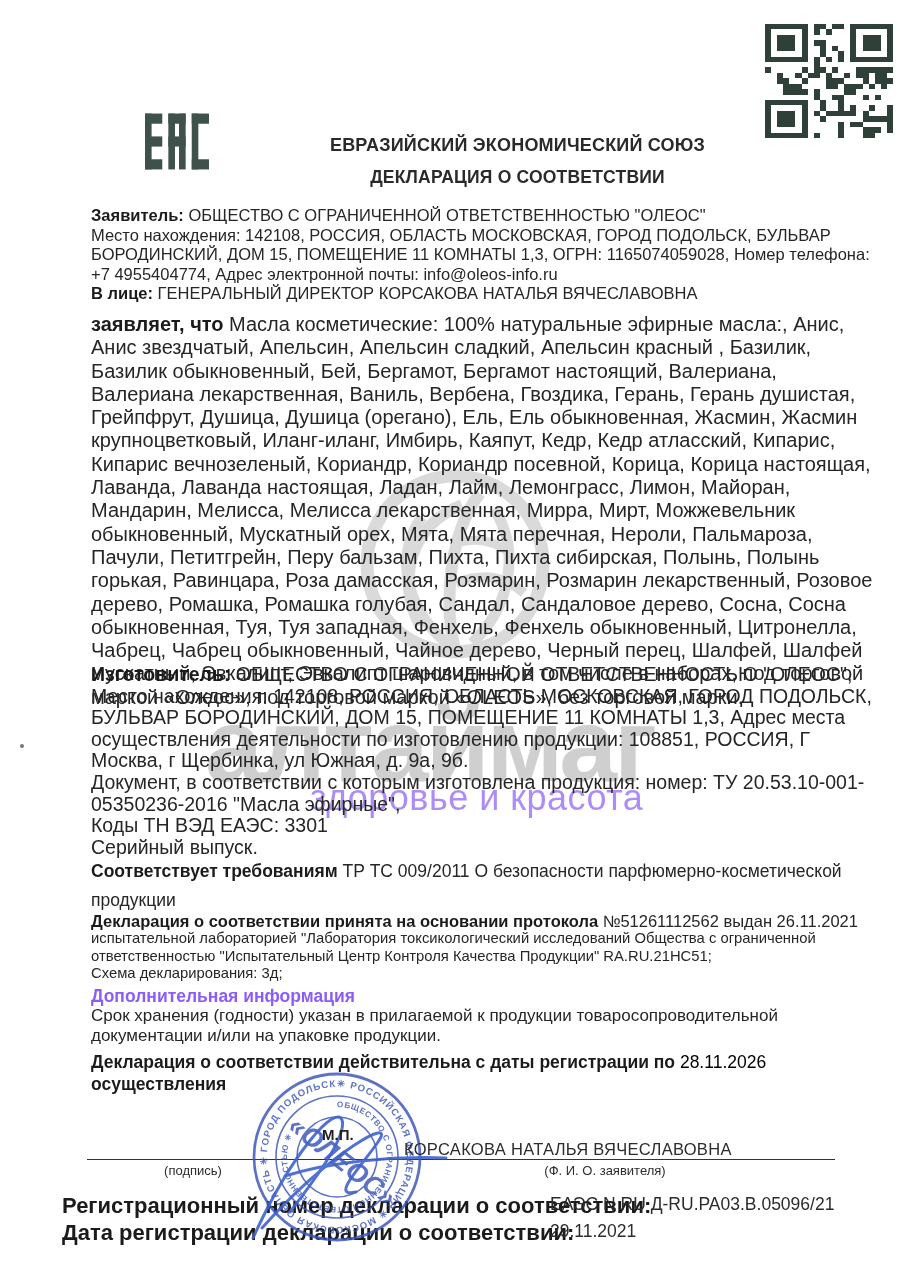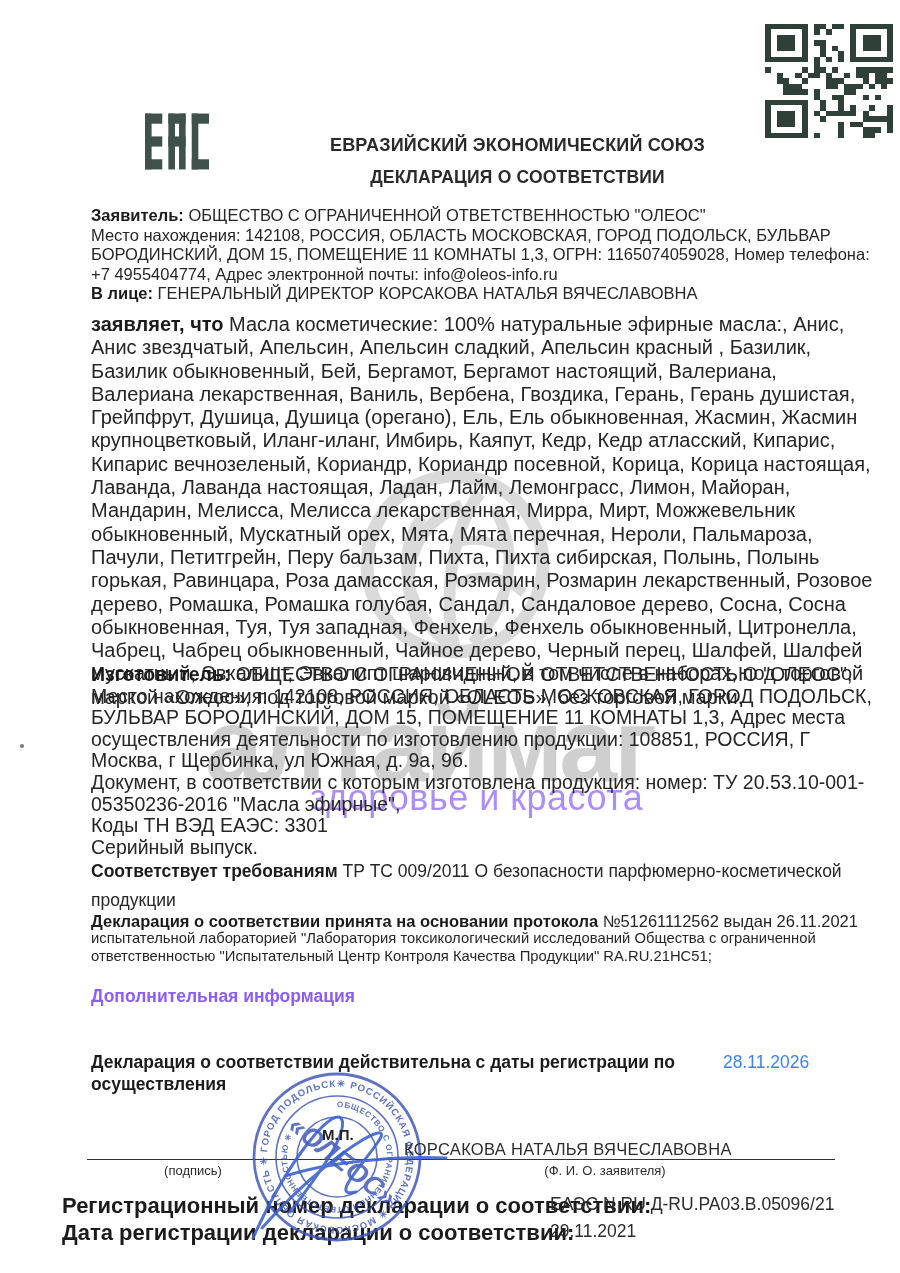--- a/index.html
+++ b/index.html
@@ -14,21 +14,21 @@
   .par{left:64px;width:792px;z-index:2;margin-left:27px;}
   #p-applicant{top:206px;font-size:16.5px;line-height:19.5px;}
   #p-declare{top:313px;font-size:20px;line-height:23.3px;}
   #p-manuf{top:664px;font-size:19.5px;line-height:21.6px;}
   #p-comply{top:857px;font-size:17.5px;line-height:29px;}
   #p-basis{top:912px;font-size:16.5px;line-height:18px;}
   .small{font-size:14.8px;line-height:17.5px;}
   #p-add-title{top:986px;font-size:17.5px;font-weight:bold;color:#8b5cf6;}
   #p-add-text{top:1006px;font-size:17px;line-height:19.5px;}
   #p-validity{top:1052px;font-size:17.5px;line-height:21.5px;font-weight:bold;color:#1b1b1b;}
-  #p-validity .date{font-weight:normal;color:#3b82f6;padding-left:43px;}
+  #p-validity .date{font-weight:normal;color:#000000;}
   
   #mp{top:1126px;left:322px;font-size:15px;font-weight:bold;color:#222;z-index:6;}
   #sig-name{top:1140px;left:384px;font-size:16.5px;color:#2c2c2c;z-index:6;letter-spacing:.3px;margin-left:20px;}
   #sig-line{top:1159px;left:87px;width:748px;border-top:1.6px solid #333;z-index:3;}
   #cap-sign{top:1163px;left:138px;width:110px;text-align:center;font-size:13px;color:#2c2c2c;z-index:6;}
   #cap-fio{top:1163px;left:515px;width:180px;text-align:center;font-size:13px;color:#2c2c2c;z-index:6;}
   
   .reg-label{left:62px;font-size:22px;font-weight:bold;color:#1b1b1b;z-index:2;}
   .reg-value{left:550px;font-size:17.5px;color:#2c2c2c;z-index:2;}
   #reg-num-label{top:1193px;} #reg-num-value{top:1194px;}
@@ -87,23 +87,25 @@
     <div>Серийный выпуск.</div>
   </div>
 
   <div id="p-comply" class="abs par">
     <span class="b">Соответствует требованиям</span><span> ТР ТС 009/2011 О безопасности парфюмерно-косметической продукции</span>
   </div>
 
   <div id="p-basis" class="abs par">
     <div><span class="b">Декларация о соответствии принята на основании протокола</span><span> №51261112562 выдан 26.11.2021</span></div>
     <div class="small">испытательной лабораторией "Лаборатория токсикологический исследований Общества с ограниченной ответственностью "Испытательный Центр Контроля Качества Продукции" RA.RU.21HC51;</div>
+    <div class="small">Схема декларирования: 3д;</div>
   </div>
 
   <div id="p-add-title" class="abs par">Дополнительная информация</div>
+  <div id="p-add-text" class="abs par">Срок хранения (годности) указан в прилагаемой к продукции товаросопроводительной документации и/или на упаковке продукции.</div>
 
   <div id="p-validity" class="abs par">
     <div><span>Декларация о соответствии действительна с даты регистрации по</span><span class="date"> 28.11.2026</span></div>
     <div>осуществления</div>
   </div>
 
   <div id="wm-brand" class="abs">алтаймаг</div>
   <div id="wm-tag" class="abs">здоровье и красота</div>
   <svg id="wm-leaf" class="abs" width="206" height="200" viewBox="0 0 206 200">
     <g fill="none" stroke="#a9a9a9">

